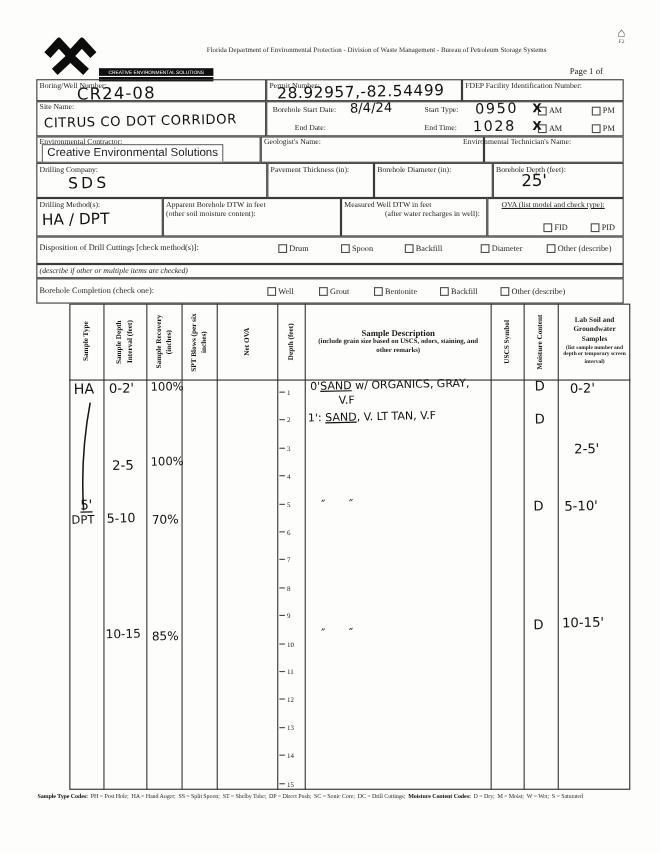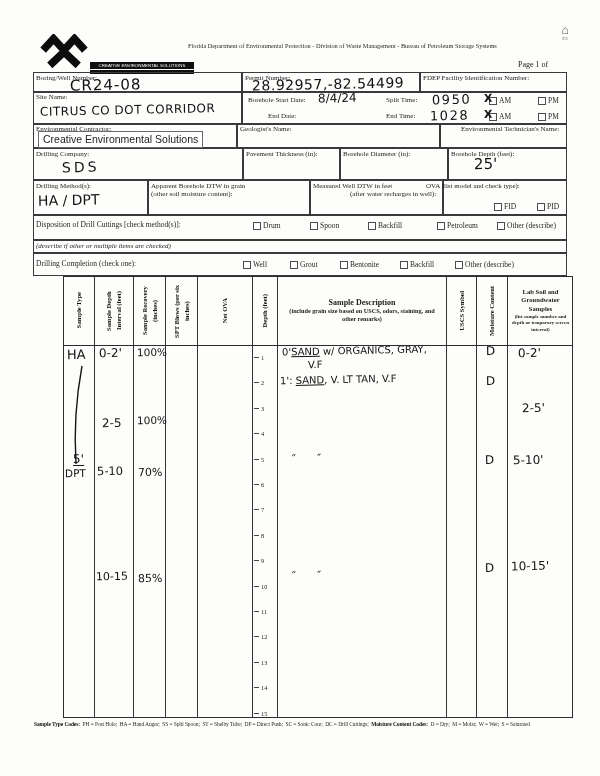--- a/index.html
+++ b/index.html
@@ -68,21 +68,21 @@
   <span class="hand" style="left:252px;top:77px;font-size:14px;letter-spacing:0.5px;">28.92957,-82.54499</span>
   <span class="hand" style="left:430px;top:78px;font-size:13px;"></span>
 
   <div class="cell" style="left:33px;top:92px;width:209px;height:32px;"></div>
   <div class="cell" style="left:242px;top:92px;width:325px;height:32px;"></div>
   <span class="lbl" style="left:36px;top:93px;">Site Name:</span>
   <span class="hand" style="left:40px;top:104px;font-size:12px;letter-spacing:0.5px;">CITRUS CO DOT CORRIDOR</span>
 
   <span class="lbl" style="left:248px;top:96px;">Borehole Start Date:</span>
   <span class="hand" style="left:318px;top:92px;font-size:12px;">8/4/24</span>
-  <span class="lbl" style="left:386px;top:96px;">Split Time:</span>
+  <span class="lbl" style="left:386px;top:96px;">Start Type:</span>
   <span class="hand" style="left:432px;top:93px;font-size:13px;letter-spacing:1.5px;">0950</span>
   <span class="opt" style="left:489px;top:96px;">
     <span class="cb"></span>
     <span class="cblbl">AM</span>
   </span>
   <span class="hand" style="left:484px;top:93px;font-size:11px;font-weight:bold;">X</span>
   <span class="opt" style="left:538px;top:96px;">
     <span class="cb"></span>
     <span class="cblbl">PM</span>
   </span>
@@ -98,44 +98,44 @@
   <span class="opt" style="left:538px;top:112px;">
     <span class="cb"></span>
     <span class="cblbl">PM</span>
   </span>
 
   <div class="cell" style="left:33px;top:124px;width:204px;height:24px;"></div>
   <div class="cell" style="left:237px;top:124px;width:203px;height:24px;"></div>
   <div class="cell" style="left:440px;top:124px;width:127px;height:24px;"></div>
   <span class="lbl" style="left:36px;top:125px;">Environmental Contractor:</span>
   <span class="lbl" style="left:240px;top:125px;">Geologist's Name:</span>
-  <span class="lbl" style="left:461px;top:125px;">Environmental Technician's Name:</span>
+  <span class="lbl" style="left:421px;top:125px;">Environmental Technician's Name:</span>
   <div class="typedbox" style="left:38px;top:131px;height:13px;line-height:13px;">Creative Environmental Solutions</div>
 
   <div class="cell" style="left:33px;top:148px;width:210px;height:32px;"></div>
   <div class="cell" style="left:243px;top:148px;width:97px;height:32px;"></div>
   <div class="cell" style="left:340px;top:148px;width:108px;height:32px;"></div>
   <div class="cell" style="left:448px;top:148px;width:119px;height:32px;"></div>
   <span class="lbl" style="left:36px;top:150px;">Drilling Company:</span>
   <span class="lbl" style="left:246px;top:150px;">Pavement Thickness (in):</span>
   <span class="lbl" style="left:343px;top:150px;">Borehole Diameter (in):</span>
   <span class="lbl" style="left:451px;top:150px;">Borehole Depth (feet):</span>
   <span class="hand" style="left:62px;top:160px;font-size:14px;letter-spacing:3px;">SDS</span>
   <span class="hand" style="left:474px;top:157px;font-size:15px;">25'</span>
 
   <div class="cell" style="left:33px;top:180px;width:115px;height:35px;"></div>
   <div class="cell" style="left:148px;top:180px;width:162px;height:35px;"></div>
   <div class="cell" style="left:310px;top:180px;width:133px;height:35px;"></div>
   <div class="cell" style="left:443px;top:180px;width:124px;height:35px;"></div>
   <span class="lbl" style="left:36px;top:182px;">Drilling Method(s):</span>
-  <span class="lbl" style="left:151px;top:182px;">Apparent Borehole DTW in grain</span>
+  <span class="lbl" style="left:151px;top:182px;">Apparent Borehole DTW in feet</span>
   <span class="lbl" style="left:151px;top:190px;">(other soil moisture content):</span>
   <span class="lbl" style="left:313px;top:182px;">Measured Well DTW in feet</span>
   <span class="lbl" style="left:313px;top:190px;margin-left:37px;">(after water recharges in well):</span>
-  <span class="lbl" style="left:426px;top:182px;">OVA (list model and check type):</span>
+  <span class="lbl" style="left:456px;top:182px;text-decoration:underline;">OVA (list model and check type):</span>
   <span class="hand" style="left:38px;top:193px;font-size:14px;">HA / DPT</span>
   <span class="opt" style="left:494px;top:202px;">
     <span class="cb"></span>
     <span class="cblbl">FID</span>
   </span>
   <span class="opt" style="left:537px;top:202px;">
     <span class="cb"></span>
     <span class="cblbl">PID</span>
   </span>
 
@@ -148,32 +148,32 @@
   <span class="opt" style="left:310px;top:221px;">
     <span class="cb"></span>
     <span class="cblbl">Spoon</span>
   </span>
   <span class="opt" style="left:368px;top:221px;">
     <span class="cb"></span>
     <span class="cblbl">Backfill</span>
   </span>
   <span class="opt" style="left:437px;top:221px;">
     <span class="cb"></span>
-    <span class="cblbl">Petroleum</span>
+    <span class="cblbl">Diameter</span>
   </span>
   <span class="opt" style="left:497px;top:221px;">
     <span class="cb"></span>
     <span class="cblbl">Other (describe)</span>
   </span>
 
   <div class="cell" style="left:33px;top:240px;width:534px;height:13px;"></div>
   <span class="lbl note" style="left:36px;top:242px;">(describe if other or multiple items are checked)</span>
 
   <div class="cell" style="left:33px;top:253px;width:534px;height:23px;"></div>
-  <span class="lbl" style="left:36px;top:259px;font-size:7.5px;">Drilling Completion (check one):</span>
+  <span class="lbl" style="left:36px;top:259px;font-size:7.5px;">Borehole Completion (check one):</span>
   <span class="opt" style="left:243px;top:260px;">
     <span class="cb"></span>
     <span class="cblbl">Well</span>
   </span>
   <span class="opt" style="left:290px;top:260px;">
     <span class="cb"></span>
     <span class="cblbl">Grout</span>
   </span>
   <span class="opt" style="left:340px;top:260px;">
     <span class="cb"></span>

